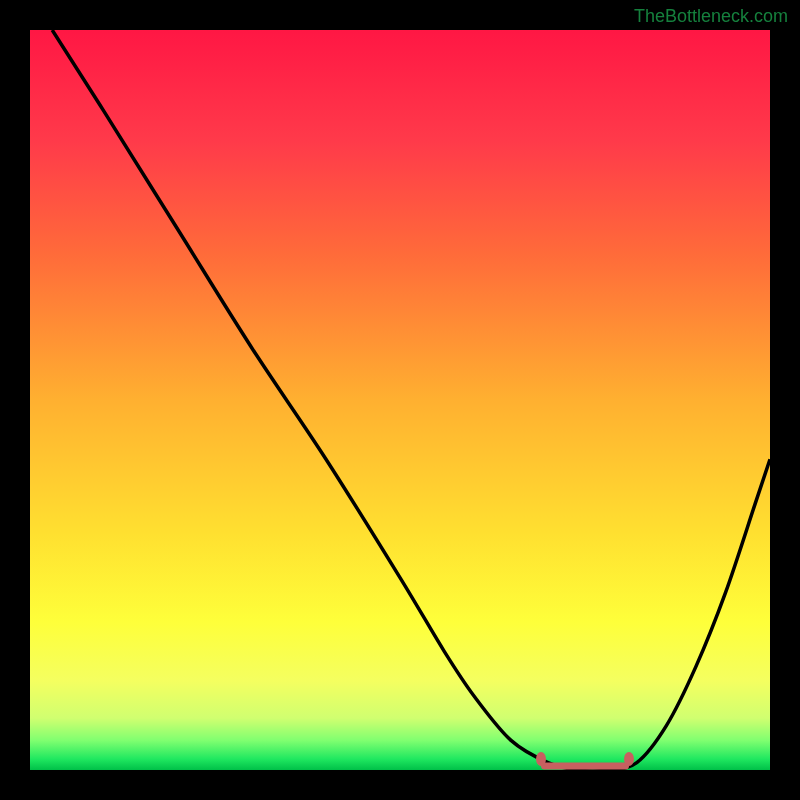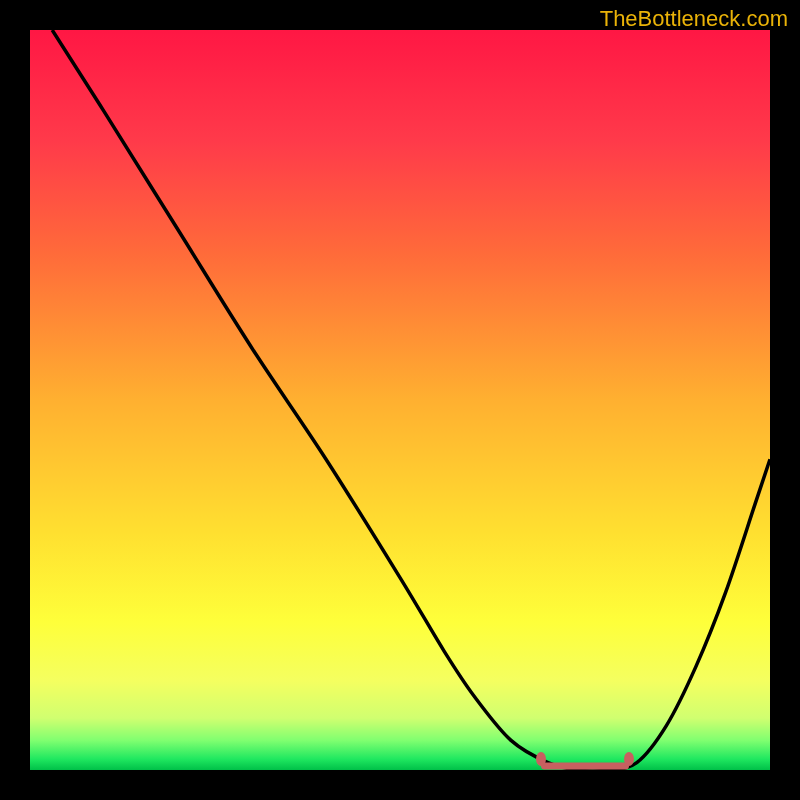--- a/index.html
+++ b/index.html
@@ -11,22 +11,22 @@
       width: 800px;
       height: 800px;
       background: #000;
       position: relative;
       font-family: Arial, sans-serif;
     }
     .watermark {
       position: absolute;
       top: 6px;
       right: 12px;
-      color: #eab308;
-      font-size: 22px;
+      color: #15803d;
+      font-size: 18px;
       font-weight: normal;
       z-index: 10;
     }
     .plot-area {
       position: absolute;
       left: 30px;
       top: 30px;
       width: 740px;
       height: 740px;
     }

